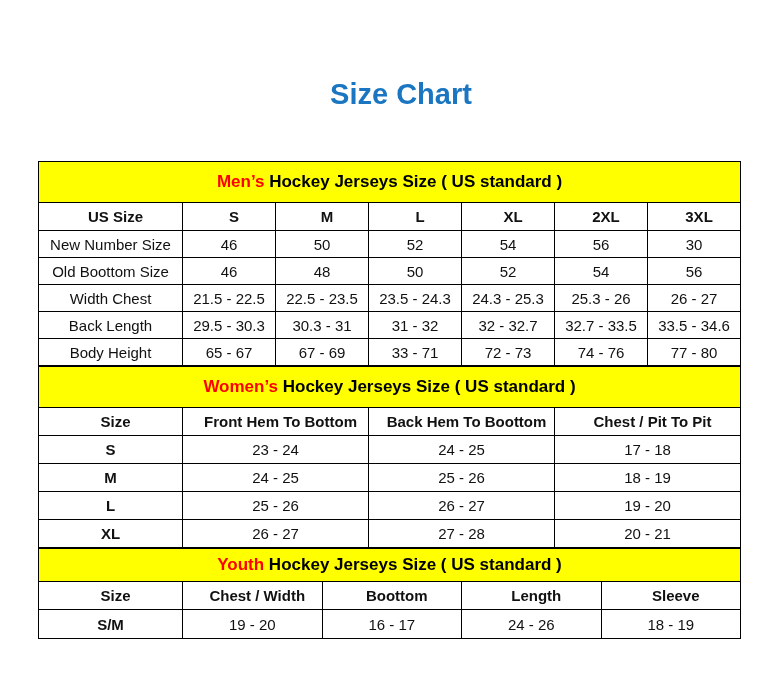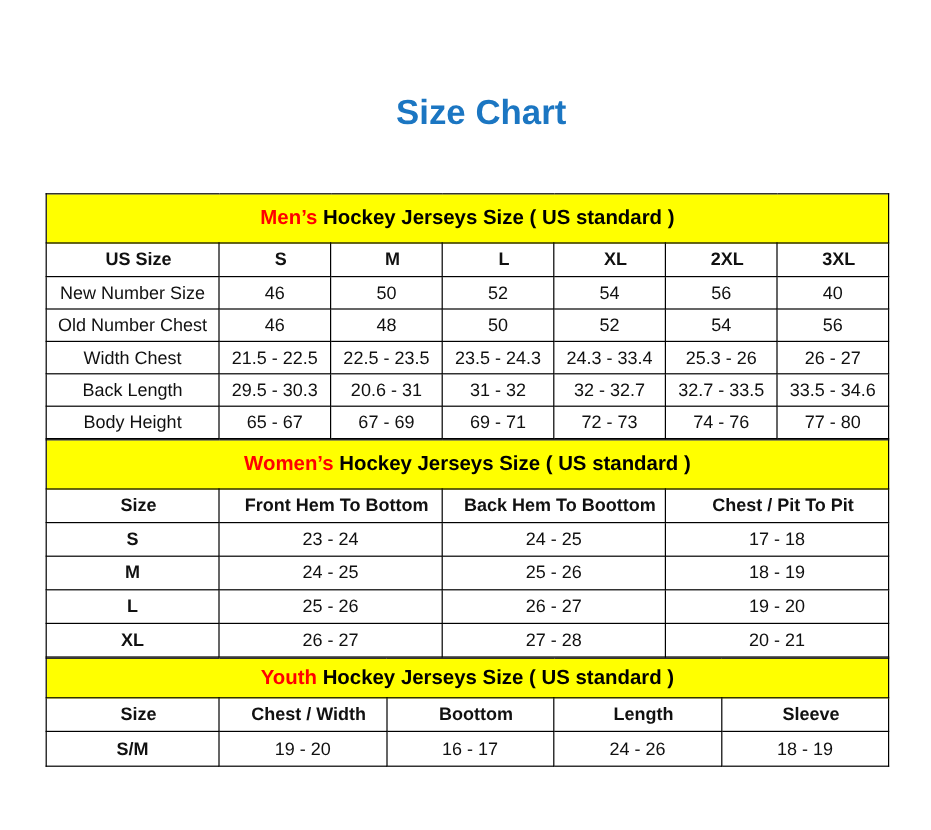--- a/index.html
+++ b/index.html
@@ -57,54 +57,54 @@
       <th>2XL</th>
       <th>3XL</th>
     </tr>
     <tr class="h27">
       <td>New Number Size</td>
       <td>46</td>
       <td>50</td>
       <td>52</td>
       <td>54</td>
       <td>56</td>
-      <td>40</td>
+      <td>30</td>
     </tr>
     <tr class="h27">
-      <td>Old Number Chest</td>
+      <td>Old Boottom Size</td>
       <td>46</td>
       <td>48</td>
       <td>50</td>
       <td>52</td>
       <td>54</td>
       <td>56</td>
     </tr>
     <tr class="h27">
       <td>Width Chest</td>
       <td>21.5 - 22.5</td>
       <td>22.5 - 23.5</td>
       <td>23.5 - 24.3</td>
-      <td>24.3 - 33.4</td>
+      <td>24.3 - 25.3</td>
       <td>25.3 - 26</td>
       <td>26 - 27</td>
     </tr>
     <tr class="h27">
       <td>Back Length</td>
       <td>29.5 - 30.3</td>
-      <td>20.6 - 31</td>
+      <td>30.3 - 31</td>
       <td>31 - 32</td>
       <td>32 - 32.7</td>
       <td>32.7 - 33.5</td>
       <td>33.5 - 34.6</td>
     </tr>
     <tr class="h27">
       <td>Body Height</td>
       <td>65 - 67</td>
       <td>67 - 69</td>
-      <td>69 - 71</td>
+      <td>33 - 71</td>
       <td>72 - 73</td>
       <td>74 - 76</td>
       <td>77 - 80</td>
     </tr>
   </tbody>
     </table>
 
   <table>
     <colgroup>
       <col style="width:144px">

